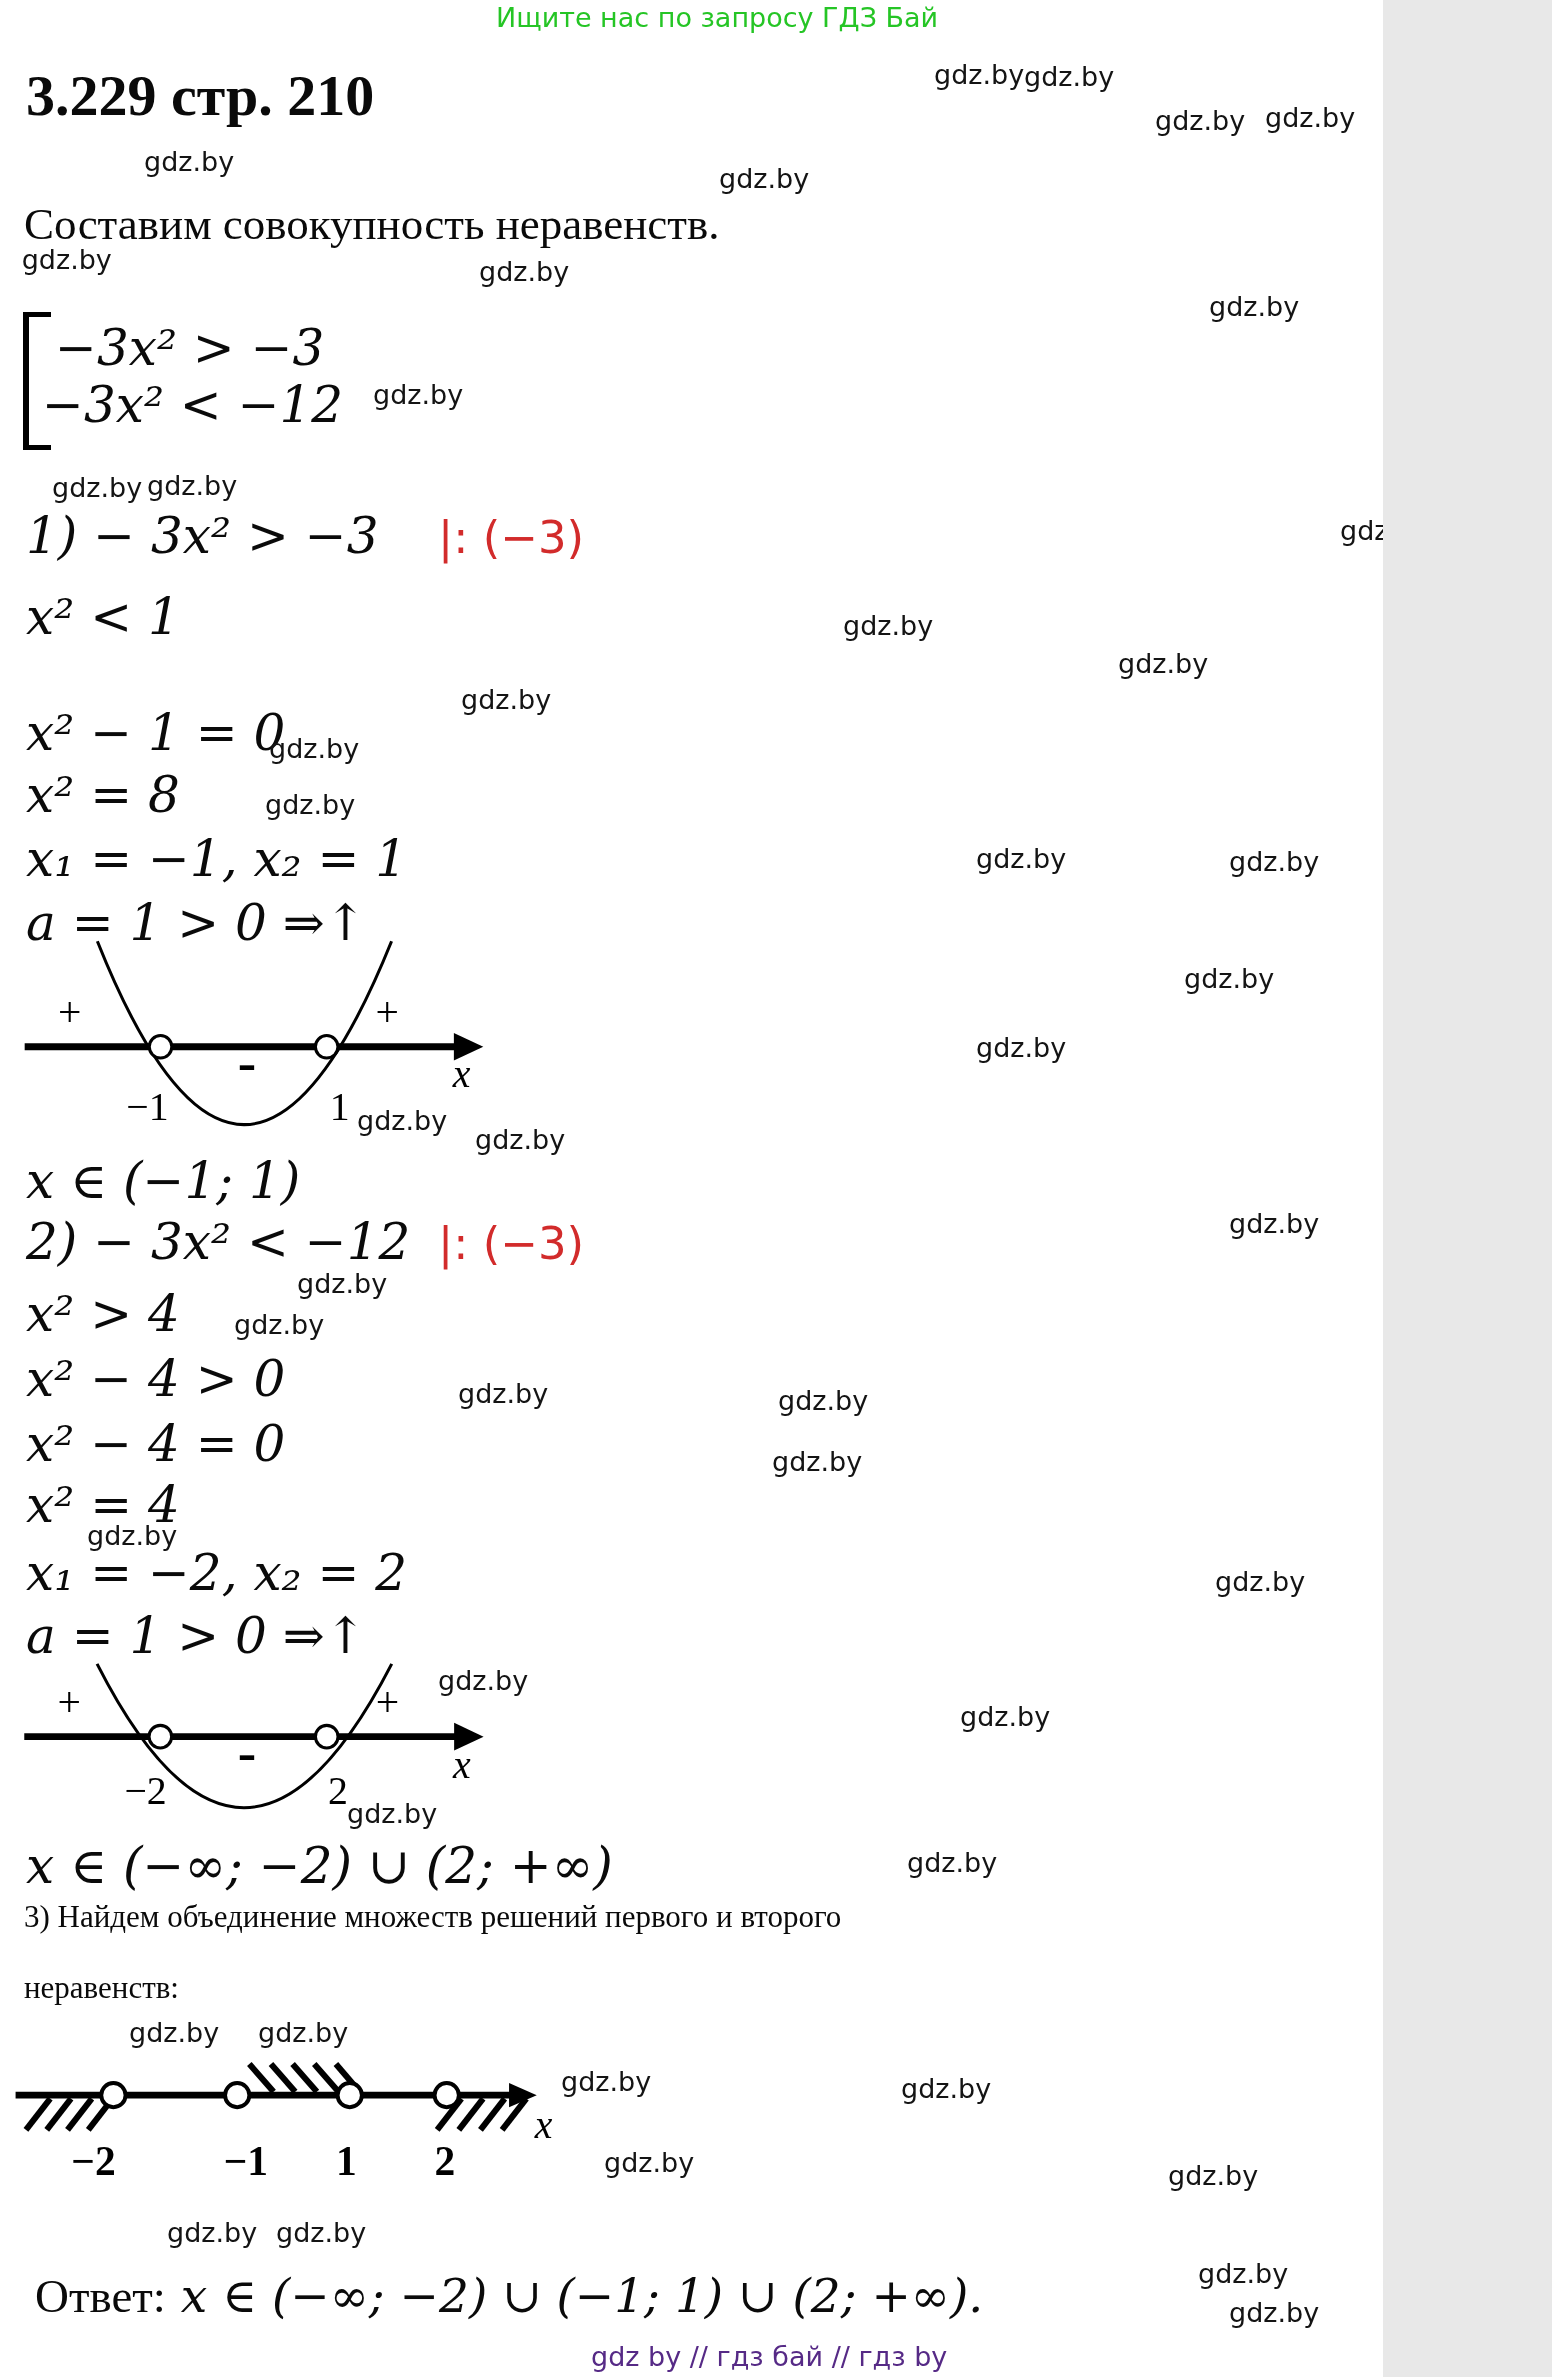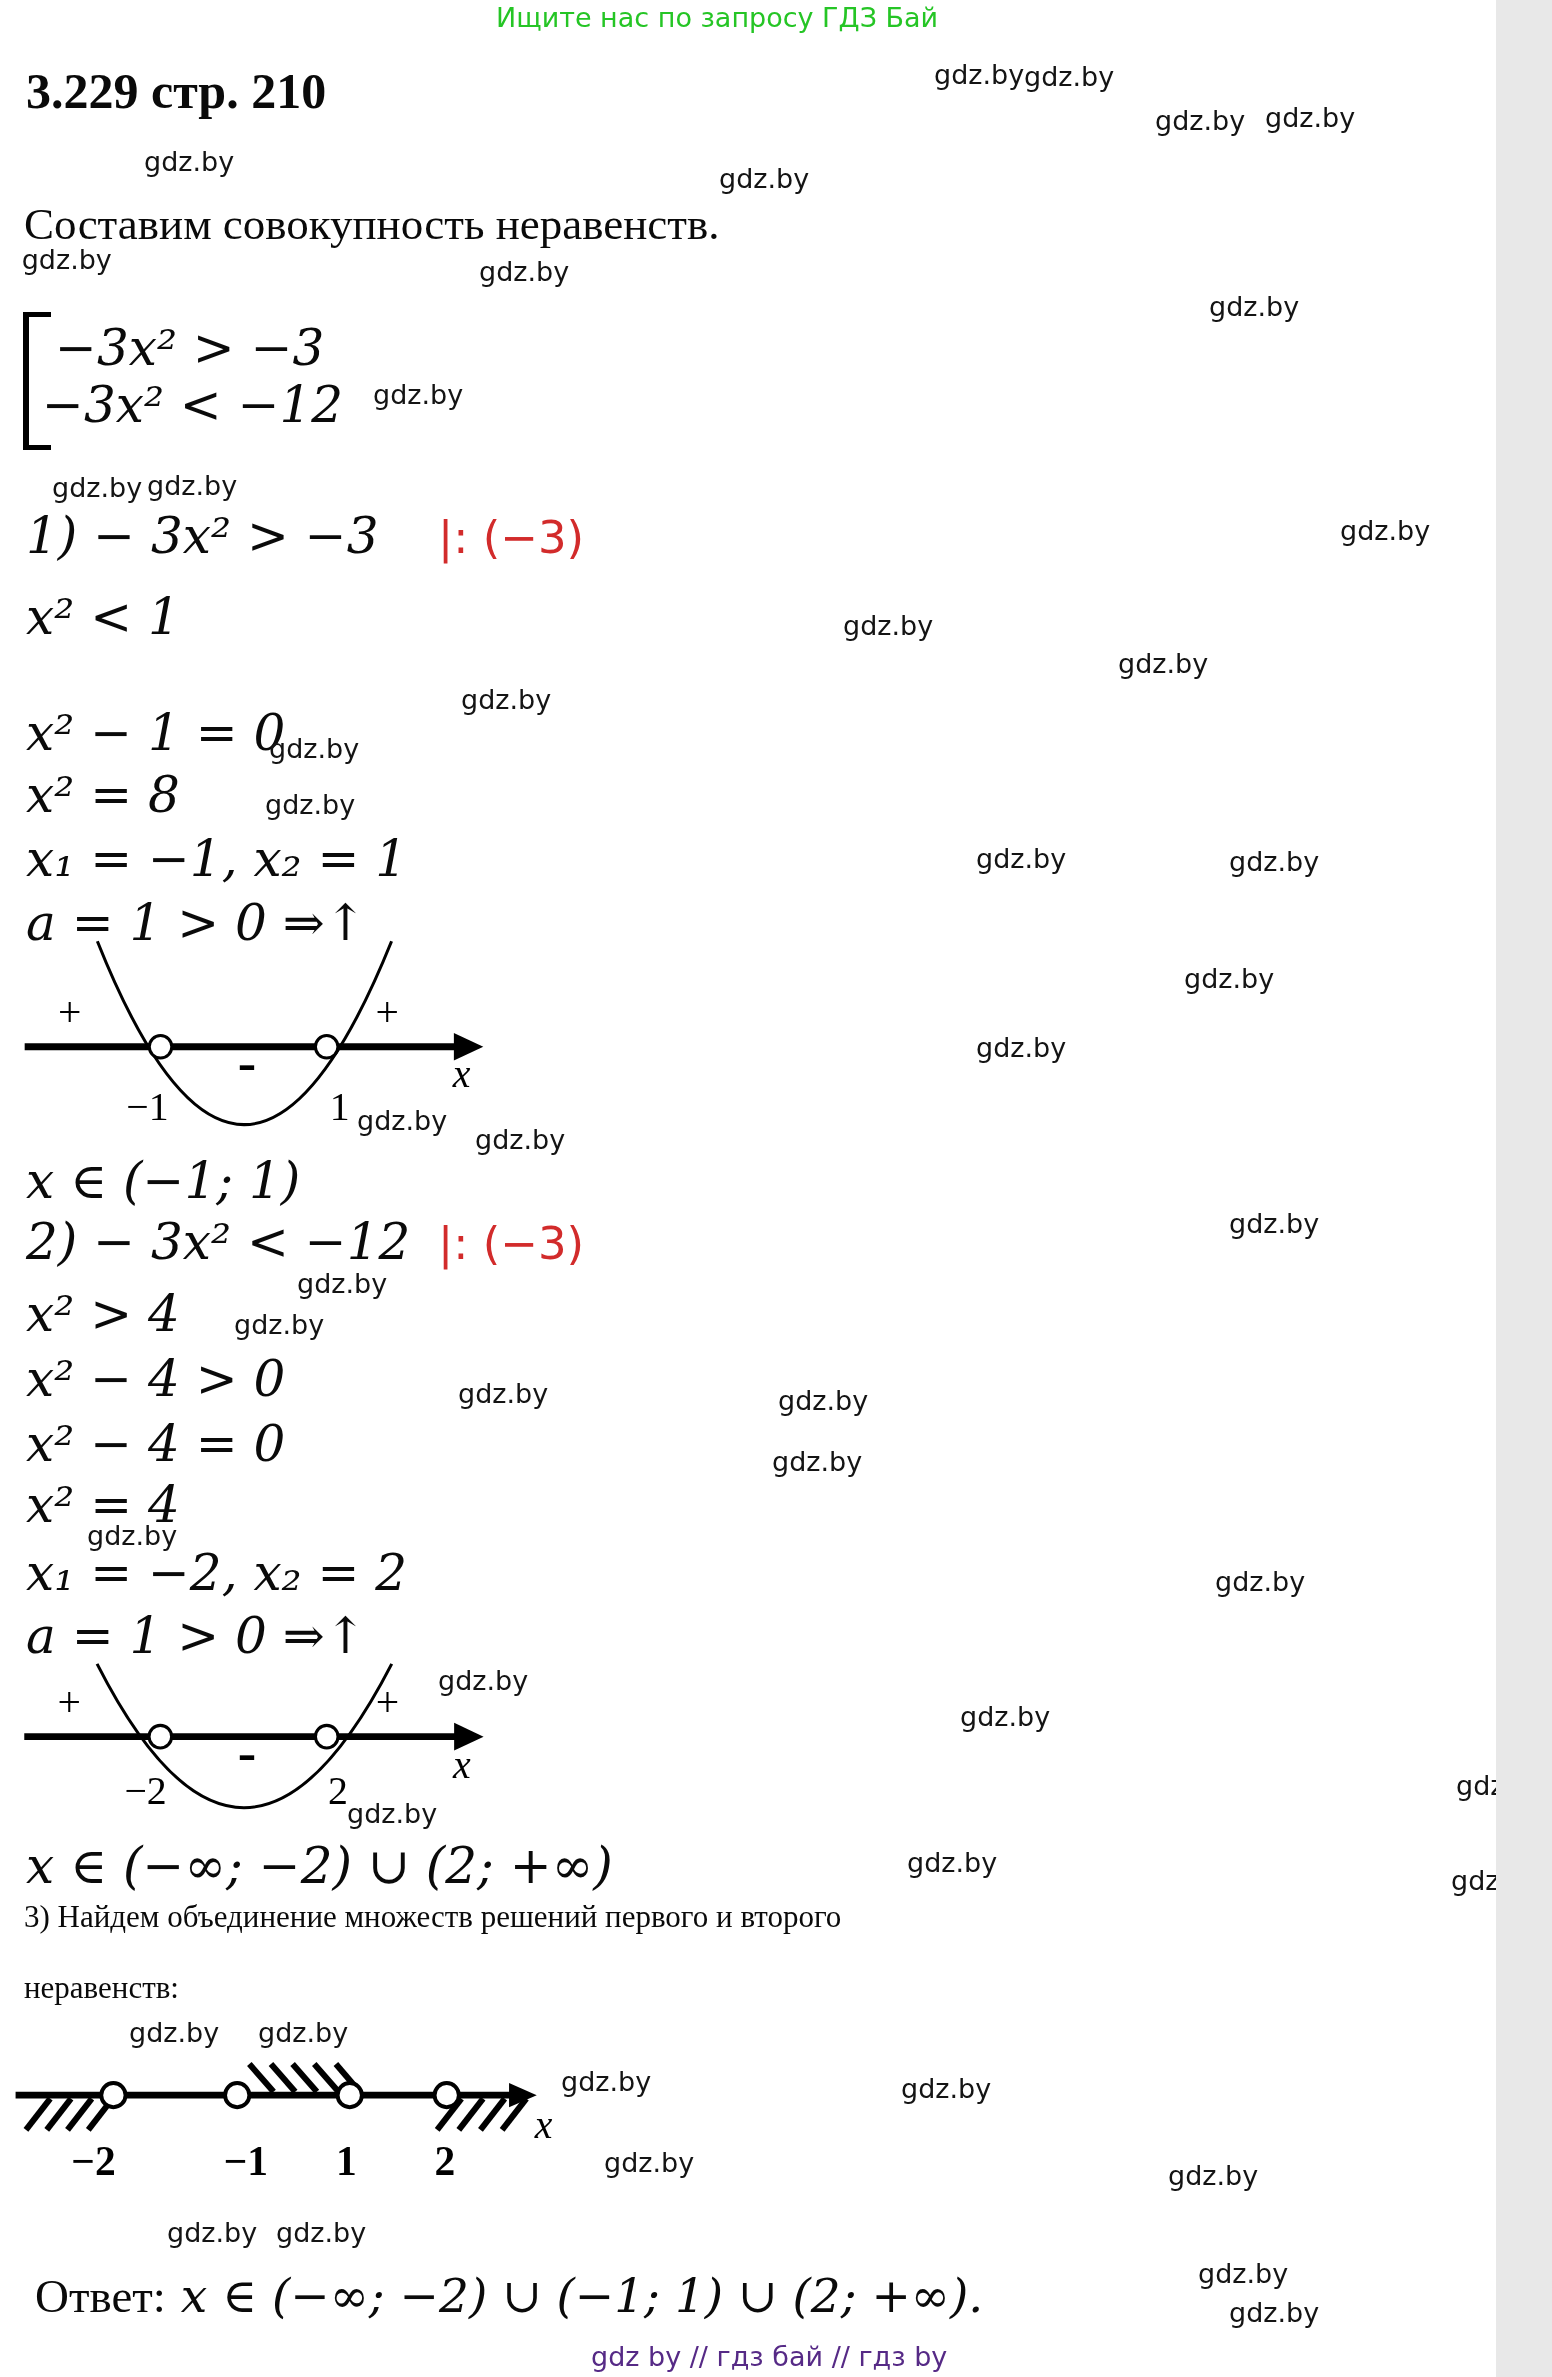--- a/index.html
+++ b/index.html
@@ -1,25 +1,25 @@
 <!DOCTYPE html>
 <html style="font-size:14px"><head>
 <meta charset="utf-8">
 <style>
   html,body{margin:0;padding:0;background:#e8e8e8;}
   #page{
-    position:relative;width:1496px;height:2377px;background:#ffffff;
+    position:relative;width:1383px;height:2377px;background:#ffffff;
     overflow:hidden;font-family:"Liberation Serif",serif;color:#0a0a0a;
   }
   .abs{position:absolute;white-space:nowrap;}
   .hdr{
     font-family:"DejaVu Sans","Liberation Sans",sans-serif;
     font-size:27px;font-weight:500;
   }
-  .title{font-size:50px;font-weight:bold;letter-spacing:0px;}
+  .title{font-size:58px;font-weight:bold;letter-spacing:0px;}
   .text{font-size:45px;}
   .step3{font-size:31px;}
   .mathline{font-family:"DejaVu Serif","DejaVu Sans",serif;font-style:italic;font-size:50px;}
   .note{
     font-family:"DejaVu Sans","Liberation Sans",sans-serif;
     font-style:normal;font-size:45px;font-weight:500;
   }
   .wm{
     position:absolute;font-family:"DejaVu Sans","Liberation Sans",sans-serif;
     font-size:27px;color:#141414;white-space:nowrap;

